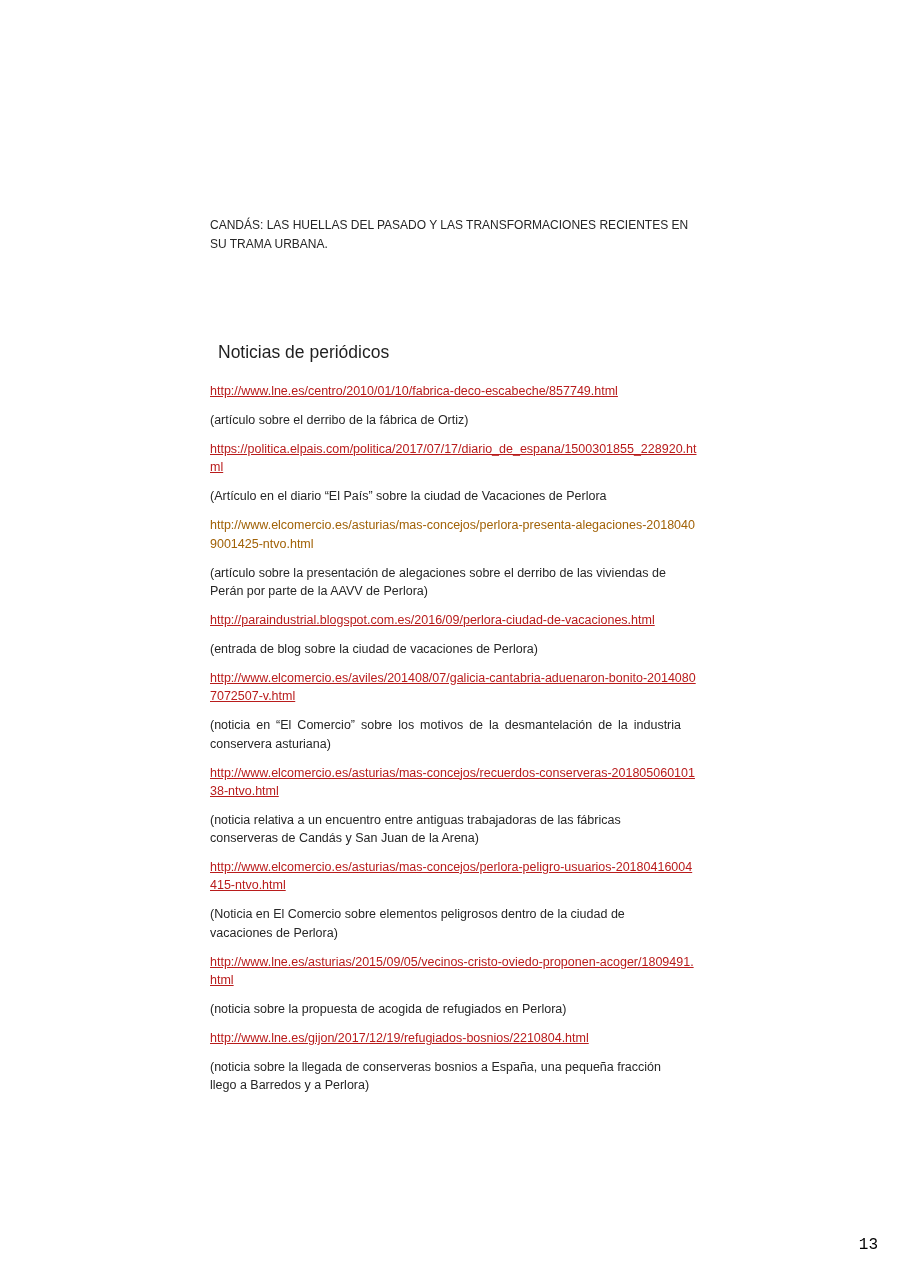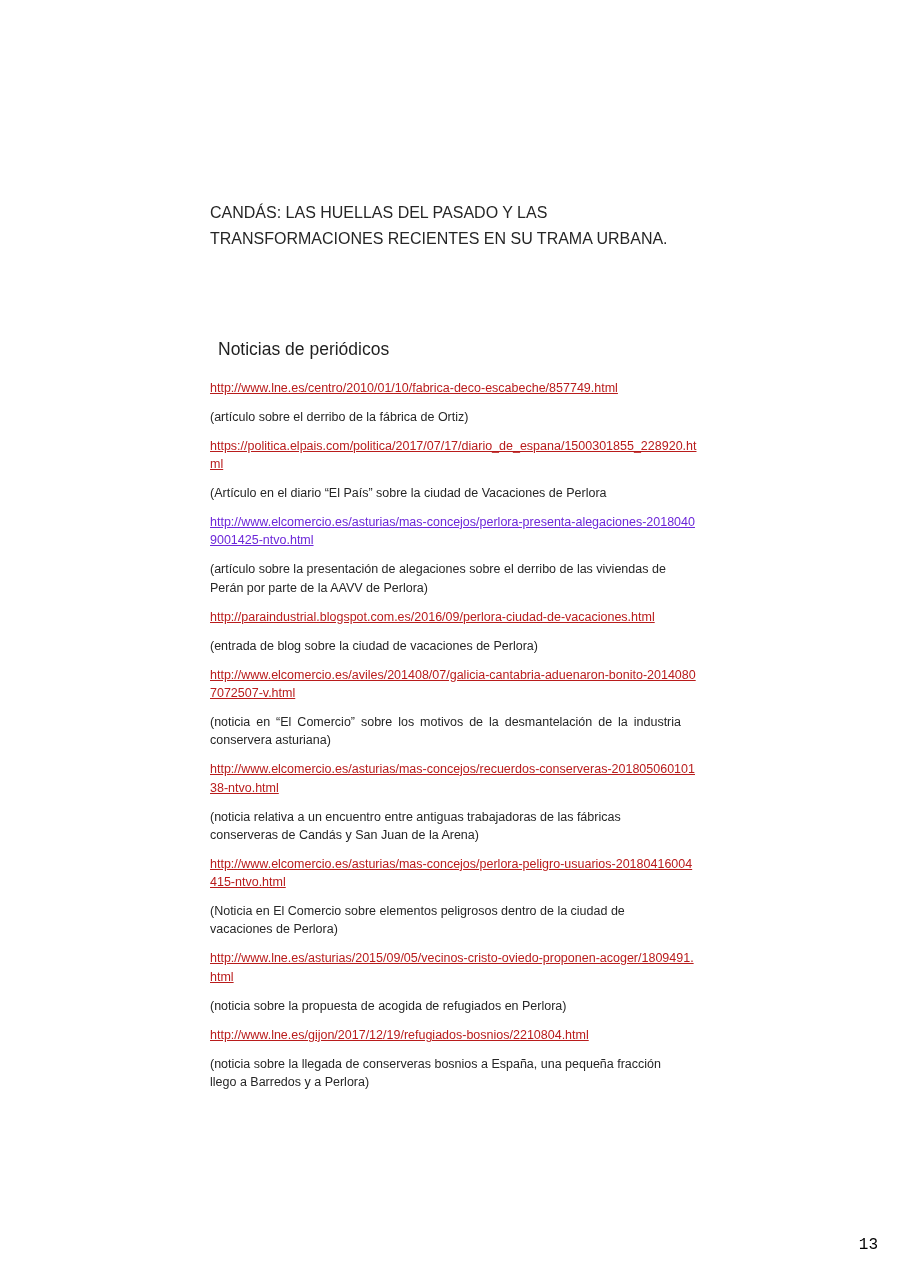--- a/index.html
+++ b/index.html
@@ -15,44 +15,43 @@
   .content {
     position: absolute;
     left: 210px;
     top: 200px;
     width: 487px;
     color: #262626;
     font-size: 12.5px;
     line-height: 1.45;
   }
   .doc-header {
-    font-size: 16px;
+    font-size: 12px;
     line-height: 1.6;
     color: #262626;
-    margin: 0 0 86px 0;
+    margin: 16px 0 86px 0;
   }
   .section-title {
     font-size: 17.5px;
     font-weight: 400;
     color: #1f1f1f;
     margin: 0 0 16px 8px;
   }
   p.url-line {
     margin: 0 0 11px 0;
   }
   a.news-link {
     color: #b91c1c;
     text-decoration: underline;
     word-break: break-all;
     cursor: pointer;
   }
   .plain-url {
-    color: #6d28d9;
+    color: #a16207;
     word-break: break-all;
-    text-decoration: underline;
   }
   p.desc-line {
     margin: 0 16px 11px 0;
     color: #262626;
   }
   p.desc-line.justify {
     text-align: justify;
   }
   .page-number {
     position: absolute;

